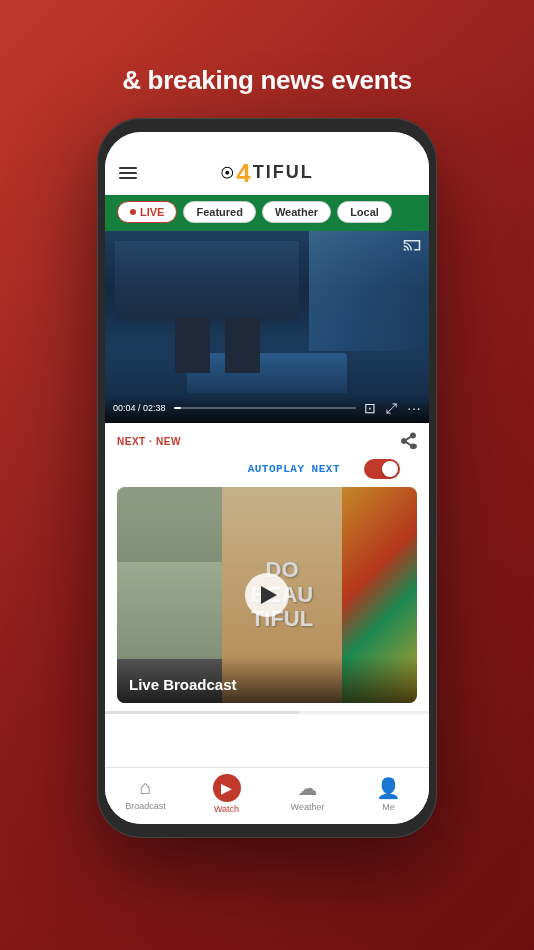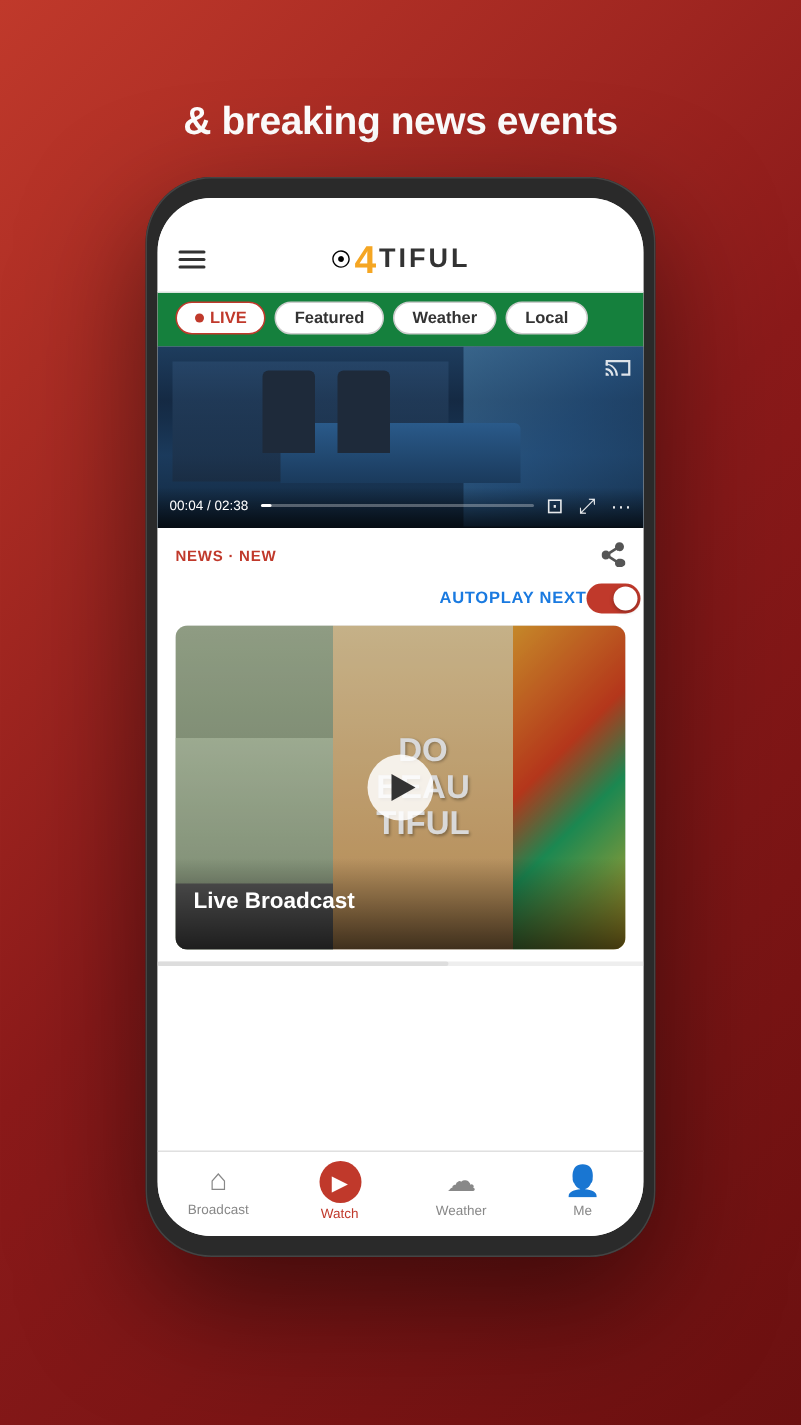--- a/index.html
+++ b/index.html
@@ -142,21 +142,21 @@
       width: 6px;
       height: 6px;
       background: #c0392b;
       border-radius: 50%;
       display: inline-block;
     }
 
     
     .video-player {
       width: 100%;
-      height: 121px;
+      height: 192px;
       background: linear-gradient(180deg, #1a3a5c 0%, #0d1f35 40%, #2c4a6e 70%, #3d6b8a 100%);
       position: relative;
       flex-shrink: 0;
       overflow: hidden;
       text-align: right;
     }
 
     .video-studio-bg {
       position: absolute;
       inset: 0;
@@ -298,25 +298,26 @@
       letter-spacing: 0.5px;
     }
 
     .share-btn {
       cursor: pointer;
       color: #555;
       font-size: 16px;
     }
 
     .autoplay-row {
-      padding: 2px 2px 8px;
+      padding: 2px 29px 8px;
       display: flex;
       align-items: center;
       justify-content: flex-end;
-      gap: 0;
+      gap: 24px;
+      font-family: Liberation Mono, monospace;
     }
 
     .autoplay-label {
       font-size: 11px;
       font-weight: 700;
       color: #1a7ae0;
       letter-spacing: 0.5px;
     }
 
     .toggle {
@@ -441,21 +442,21 @@
       border-color: transparent transparent transparent #333;
       margin-left: 3px;
     }
 
     .card-label {
       position: absolute;
       bottom: 0;
       left: 0;
       right: 0;
       background: linear-gradient(transparent, rgba(0,0,0,0.65));
-      padding: 20px 12px 24px;
+      padding: 20px 12px 10px;
       color: white;
       font-size: 15px;
       font-weight: 700;
     }
 
     
     .bottom-nav {
       background: white;
       border-top: 1px solid #e0e0e0;
       display: flex;
@@ -579,21 +580,21 @@
           <span class="ctrl-btn">⊡</span>
           <span class="ctrl-btn">⤢</span>
           <span class="ctrl-btn">···</span>
         </div>
       </div>
     </div>
 
     <div class="content-area">
 
       <div class="live-badge-row">
-        <span class="live-new-badge">NEWS · NEW</span>
+        <span class="live-new-badge">NEXT · NEW</span>
         <span class="share-btn">
           <svg width="16" height="18" viewBox="0 0 16 18" fill="none" xmlns="http://www.w3.org/2000/svg">
             <path d="M12 12.5c-.8 0-1.5.3-2 .8L5.9 10.6c.1-.2.1-.4.1-.6s0-.4-.1-.6l4.1-2.7c.5.5 1.2.8 2 .8 1.7 0 3-1.3 3-3s-1.3-3-3-3-3 1.3-3 3c0 .2 0 .4.1.6L4.9 7.8C4.4 7.3 3.7 7 3 7 1.3 7 0 8.3 0 10s1.3 3 3 3c.7 0 1.4-.3 1.9-.8l4.2 2.7c-.1.2-.1.4-.1.6 0 1.6 1.3 2.9 2.9 2.9S16 17.1 16 15.5c0-1.7-1.3-3-4-3z" fill="#555"></path>
           </svg>
         </span>
       </div>
 
       <div class="autoplay-row">
         <span class="autoplay-label">AUTOPLAY NEXT</span>
         <div class="toggle"></div>

